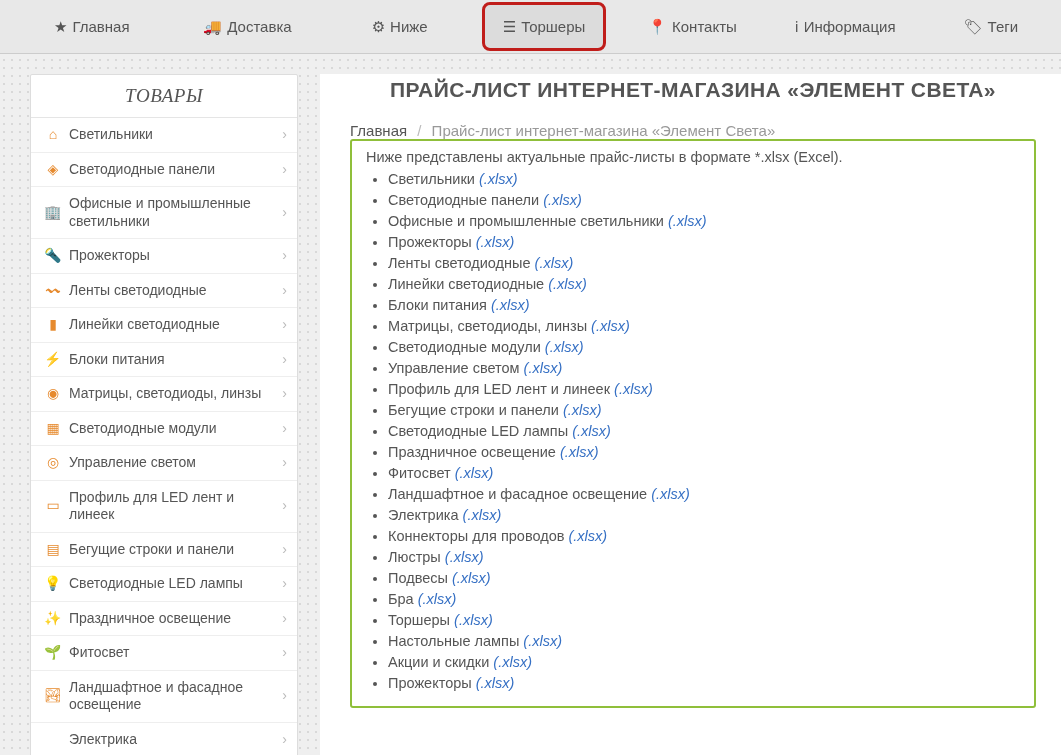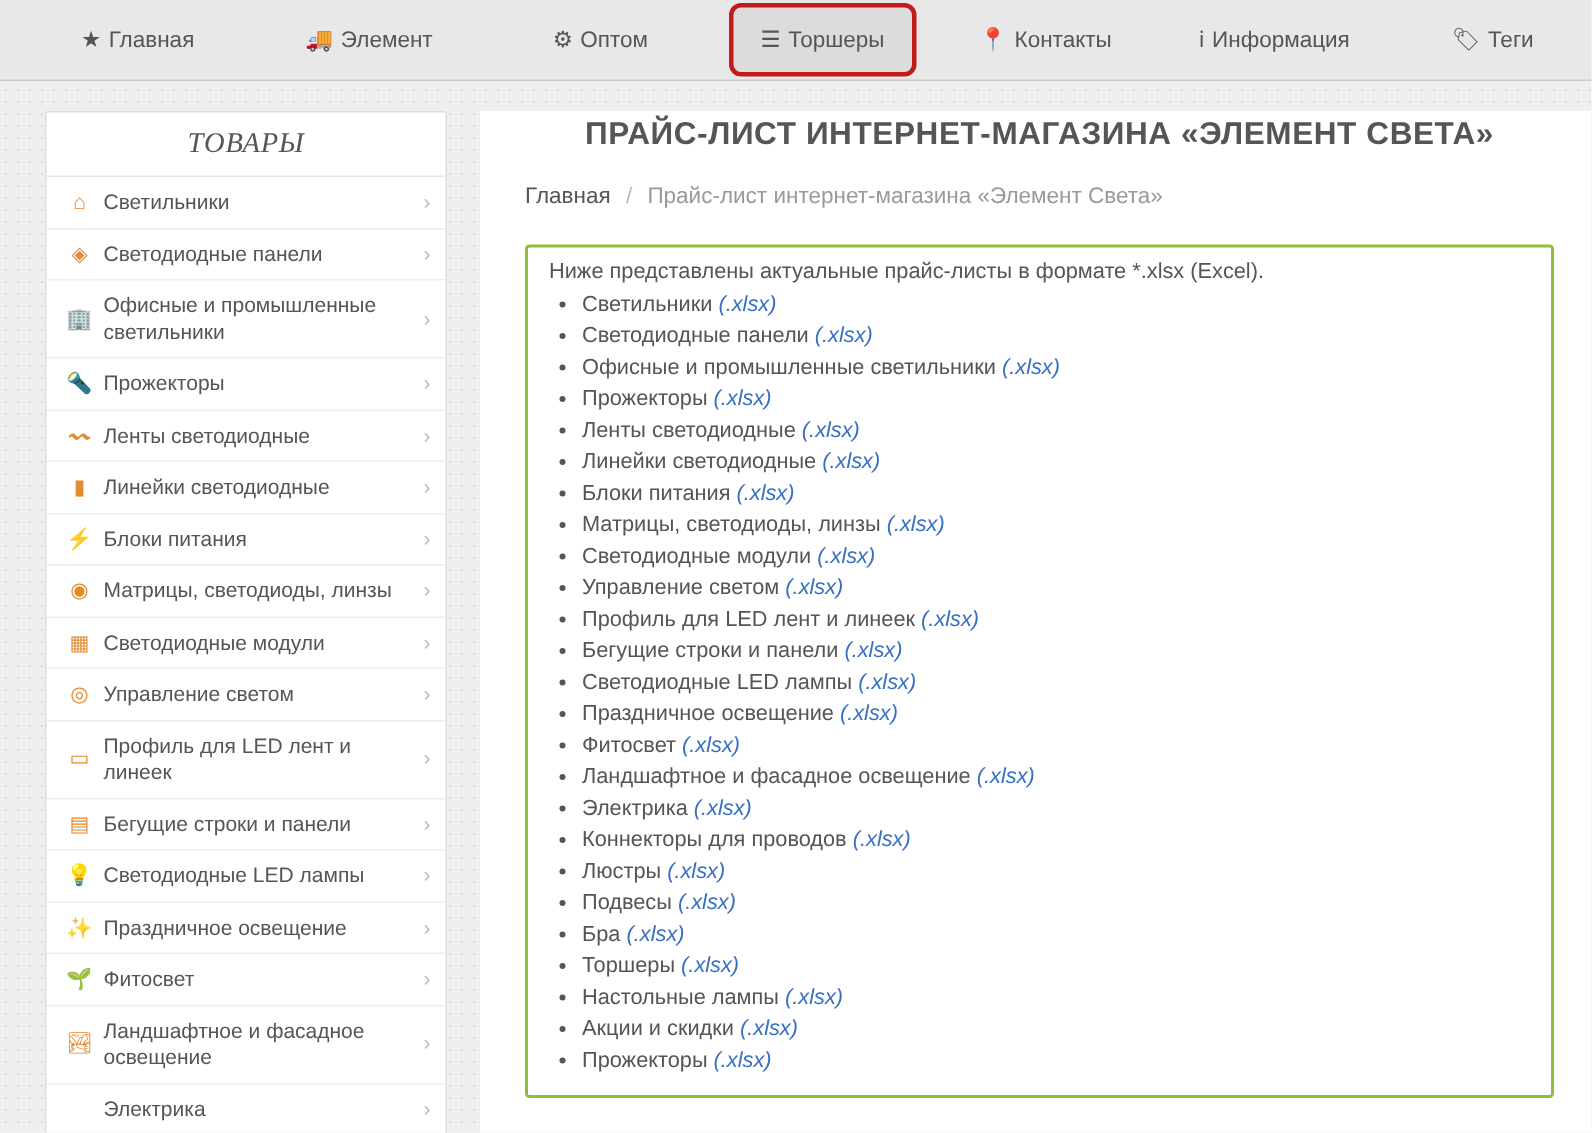--- a/index.html
+++ b/index.html
@@ -98,21 +98,20 @@
   .page-title {
     text-align: center;
     font-size: 21px;
     color: #555;
     letter-spacing: 0.4px;
     margin-bottom: 20px;
   }
   .breadcrumb {
     font-size: 15px;
     color: #999;
-    margin-bottom: 24px;
   }
   .breadcrumb .home { color: #555; }
   .breadcrumb .sep { margin: 0 6px; color: #bbb; }
   .price-box {
     border: 2px solid #8fbf3a;
     border-radius: 3px;
     padding: 8px 14px 12px 14px;
     color: #555;
     background: #fff;
   }
@@ -125,25 +124,25 @@
 <body>
 <div class="page-bg">
 
 <div class="topnav">
   <div class="topnav-item" style="margin-left:36px;">
     <span class="topnav-icon">★</span>
     <span>Главная</span>
   </div>
   <div class="topnav-item" style="margin-left:38px;">
     <span class="topnav-icon">🚚</span>
-    <span>Элемент</span>
+    <span>Доставка</span>
   </div>
   <div class="topnav-item" style="margin-left:44px;">
     <span class="topnav-icon">⚙</span>
-    <span>Оптом</span>
+    <span>Ниже</span>
   </div>
   <div class="topnav-item active-box" style="margin-left:36px;">
     <span class="topnav-icon">☰</span>
     <span>Торшеры</span>
   </div>
   <div class="topnav-item" style="margin-left:20px;">
     <span class="topnav-icon">📍</span>
     <span>Контакты</span>
   </div>
   <div class="topnav-item" style="margin-left:22px;">

